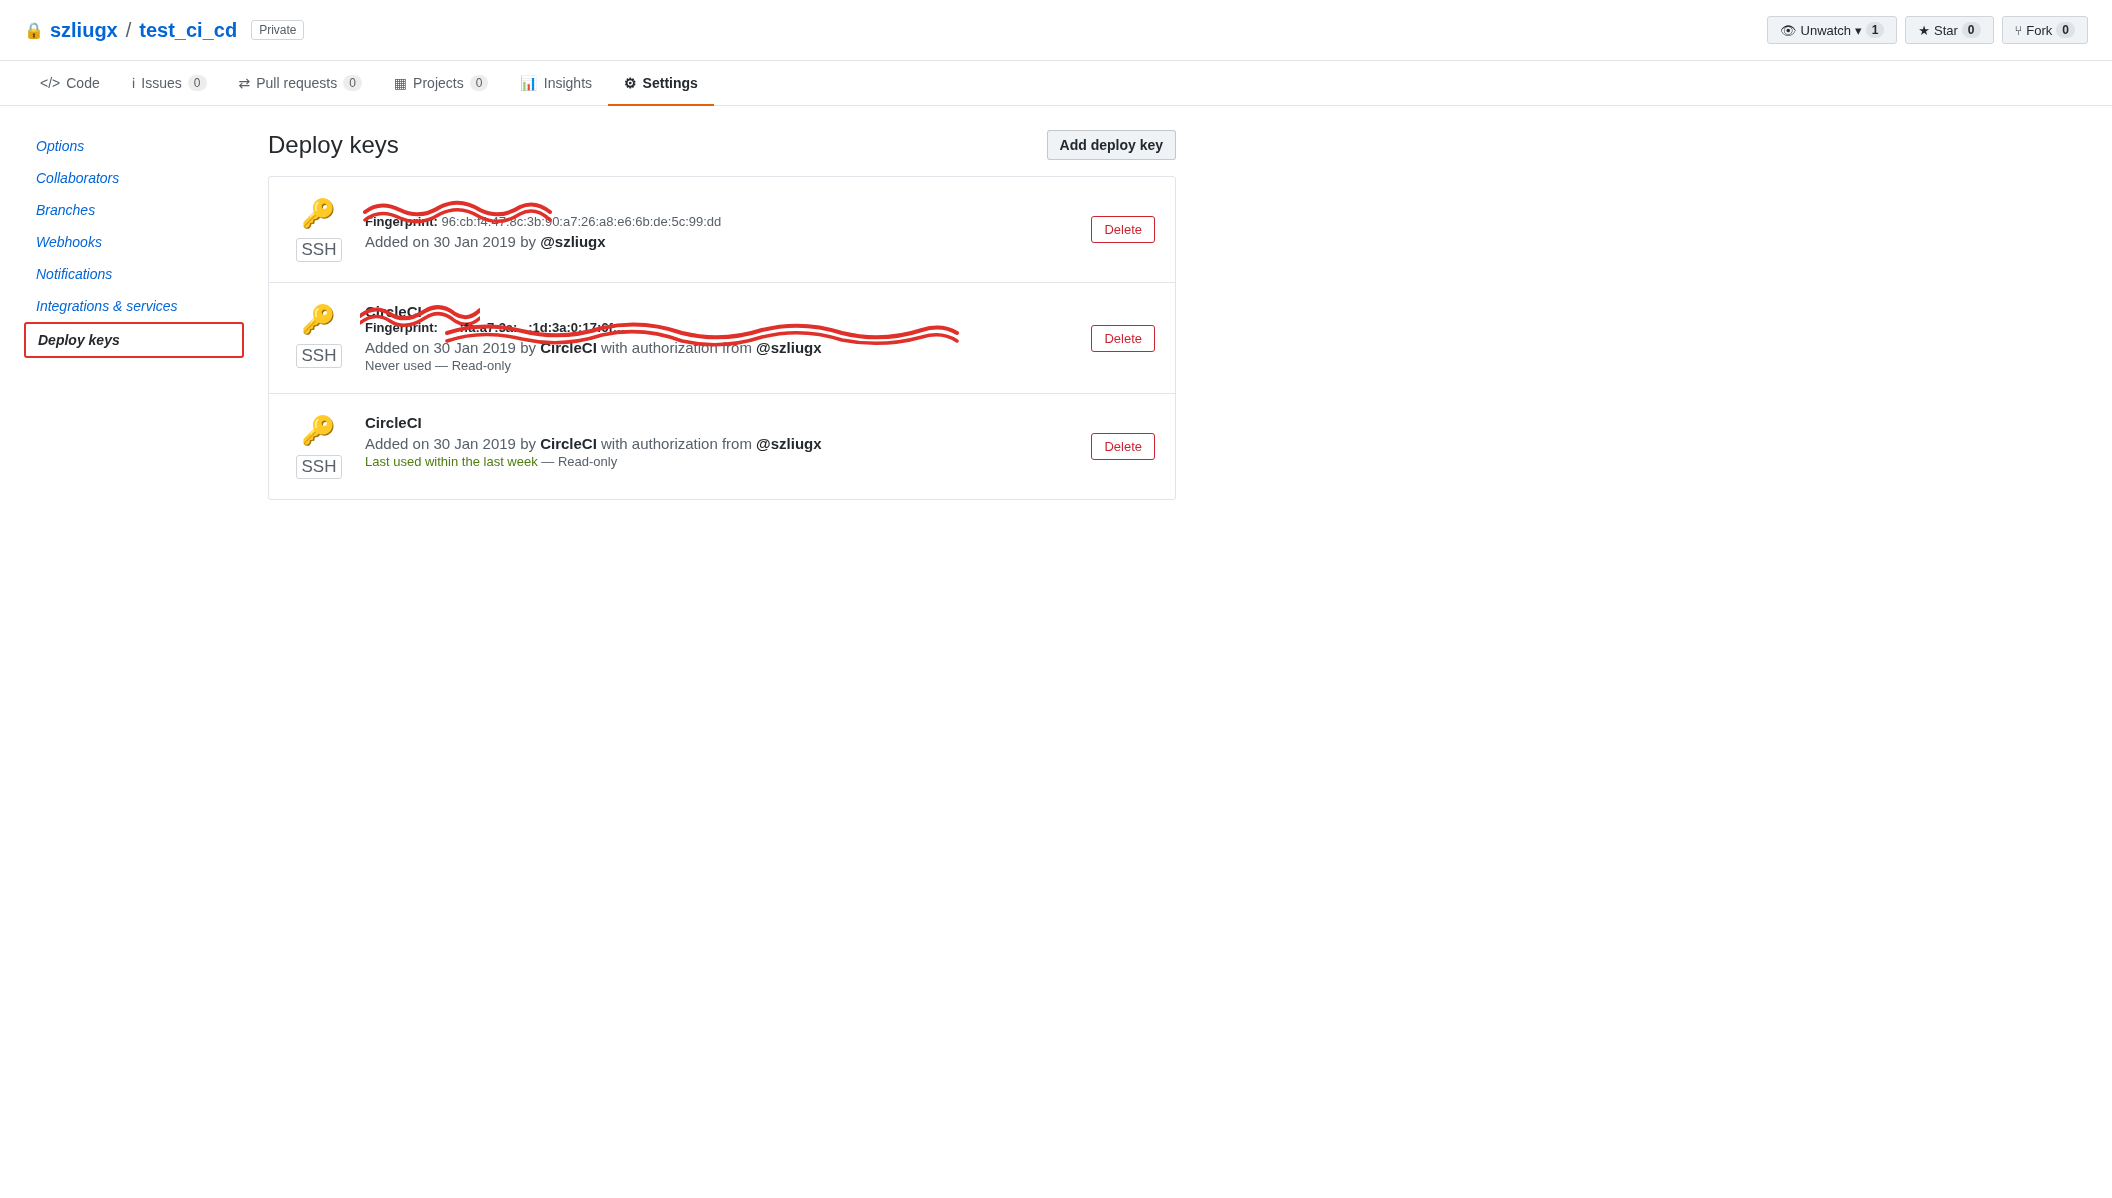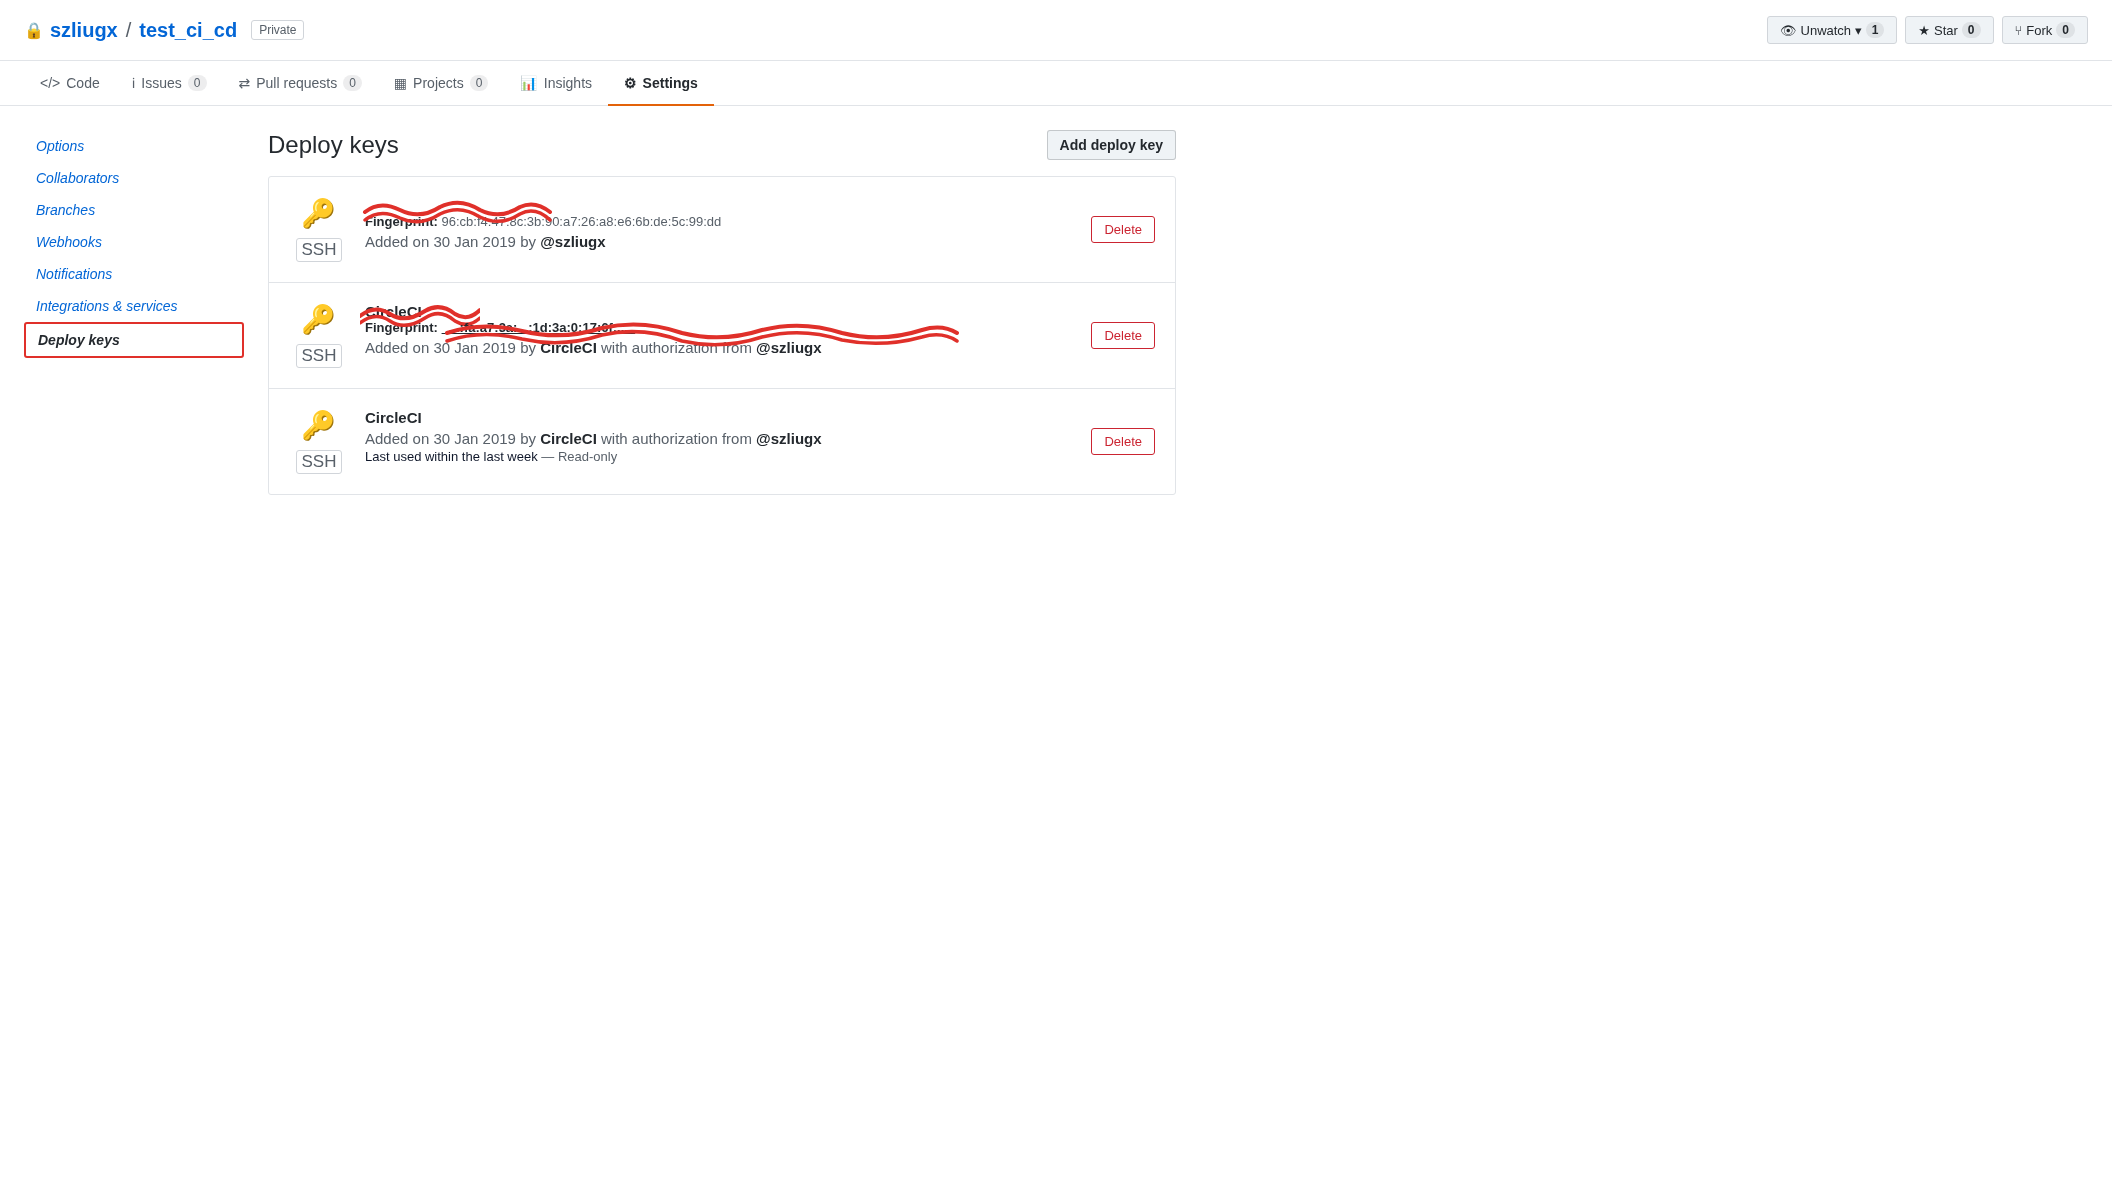--- a/index.html
+++ b/index.html
@@ -45,21 +45,21 @@
     .key-icon.black { color: #24292e; }
     .key-icon.green { color: #28a745; }
     .ssh-badge { font-size: 17px; border: 1px solid #d1d5da; border-radius: 3px; padding: 1px 5px; color: #586069; background: #fff; }
     .key-info { flex: 1; }
     .key-fingerprint { font-size: 13px; color: #586069; margin-bottom: 4px; }
     .key-fingerprint span { font-weight: 600; color: #24292e; }
     .key-meta { font-size: 15px; color: #586069; margin-bottom: 2px; }
     .key-meta strong { color: #24292e; }
     .key-meta a { color: #0366d6; text-decoration: none; }
     .key-usage { font-size: 13px; color: #586069; }
-    .key-usage a { color: #0f172a; text-decoration: none; }
+    .key-usage a { color: #4d7c0f; text-decoration: none; }
     .delete-btn { padding: 5px 12px; font-size: 13px; color: #cb2431; border: 1px solid #cb2431; border-radius: 3px; background: #fff; cursor: pointer; flex-shrink: 0; align-self: center; }
 
     
     .scribble { position: absolute; top: -5px; left: -5px; pointer-events: none; }
 
     .redacted-name { position: relative; display: inline-block; }
 
     
     .page-footer { height: 40px; }
   </style>
@@ -176,31 +176,34 @@
         <div class="key-info">
           <div class="redacted-name">
             <span style="font-size:15px;font-weight:600;color:#24292e;">CircleCI</span>
             <svg class="scribble" width="120" height="35" viewBox="0 0 120 35">
               <path d="M0,18 Q15,6 30,16 Q45,26 65,13 Q80,4 95,16 Q108,24 120,12" stroke="#e0302a" stroke-width="4" fill="none" stroke-linecap="round"></path>
               <path d="M0,25 Q15,13 30,23 Q45,33 65,20 Q80,10 95,23 Q108,31 120,20" stroke="#e0302a" stroke-width="3.5" fill="none" stroke-linecap="round"></path>
             </svg>
           </div>
           <div class="key-fingerprint">
             <span>Fingerprint:</span>
-            <span style="position:relative;display:inline-block;text-decoration:underline;">
+            <span style="position:relative;display:inline-block;">
               &nbsp;&nbsp;...:fa:a7:3a:...:1d:3a:0:17:6f:...&nbsp;&nbsp;
               <svg style="position:absolute;top:-5px;left:0;pointer-events:none;" width="520" height="35" viewBox="0 0 520 35">
                 <path d="M5,18 Q40,6 80,16 Q120,26 160,13 Q200,4 240,18 Q280,28 320,15 Q360,5 400,18 Q440,28 480,15 Q500,9 515,18" stroke="#e0302a" stroke-width="4" fill="none" stroke-linecap="round"></path>
                 <path d="M5,26 Q40,14 80,24 Q120,33 160,20 Q200,11 240,26 Q280,35 320,22 Q360,12 400,25 Q440,33 480,22 Q500,16 515,26" stroke="#e0302a" stroke-width="3.5" fill="none" stroke-linecap="round"></path>
               </svg>
             </span>
           </div>
           <div class="key-meta">
             Added on 30 Jan 2019 by <strong>CircleCI</strong> with authorization from <a href="#"><strong>@szliugx</strong></a>
           </div>
+          <div class="key-usage">
+            Never used — Read-only
+          </div>
         </div>
         <button class="delete-btn">Delete</button>
       </div>
 
       <div class="key-card">
         <div class="key-icon-area">
           <span class="key-icon green">🔑</span>
           <span class="ssh-badge">SSH</span>
         </div>
         <div class="key-info">

